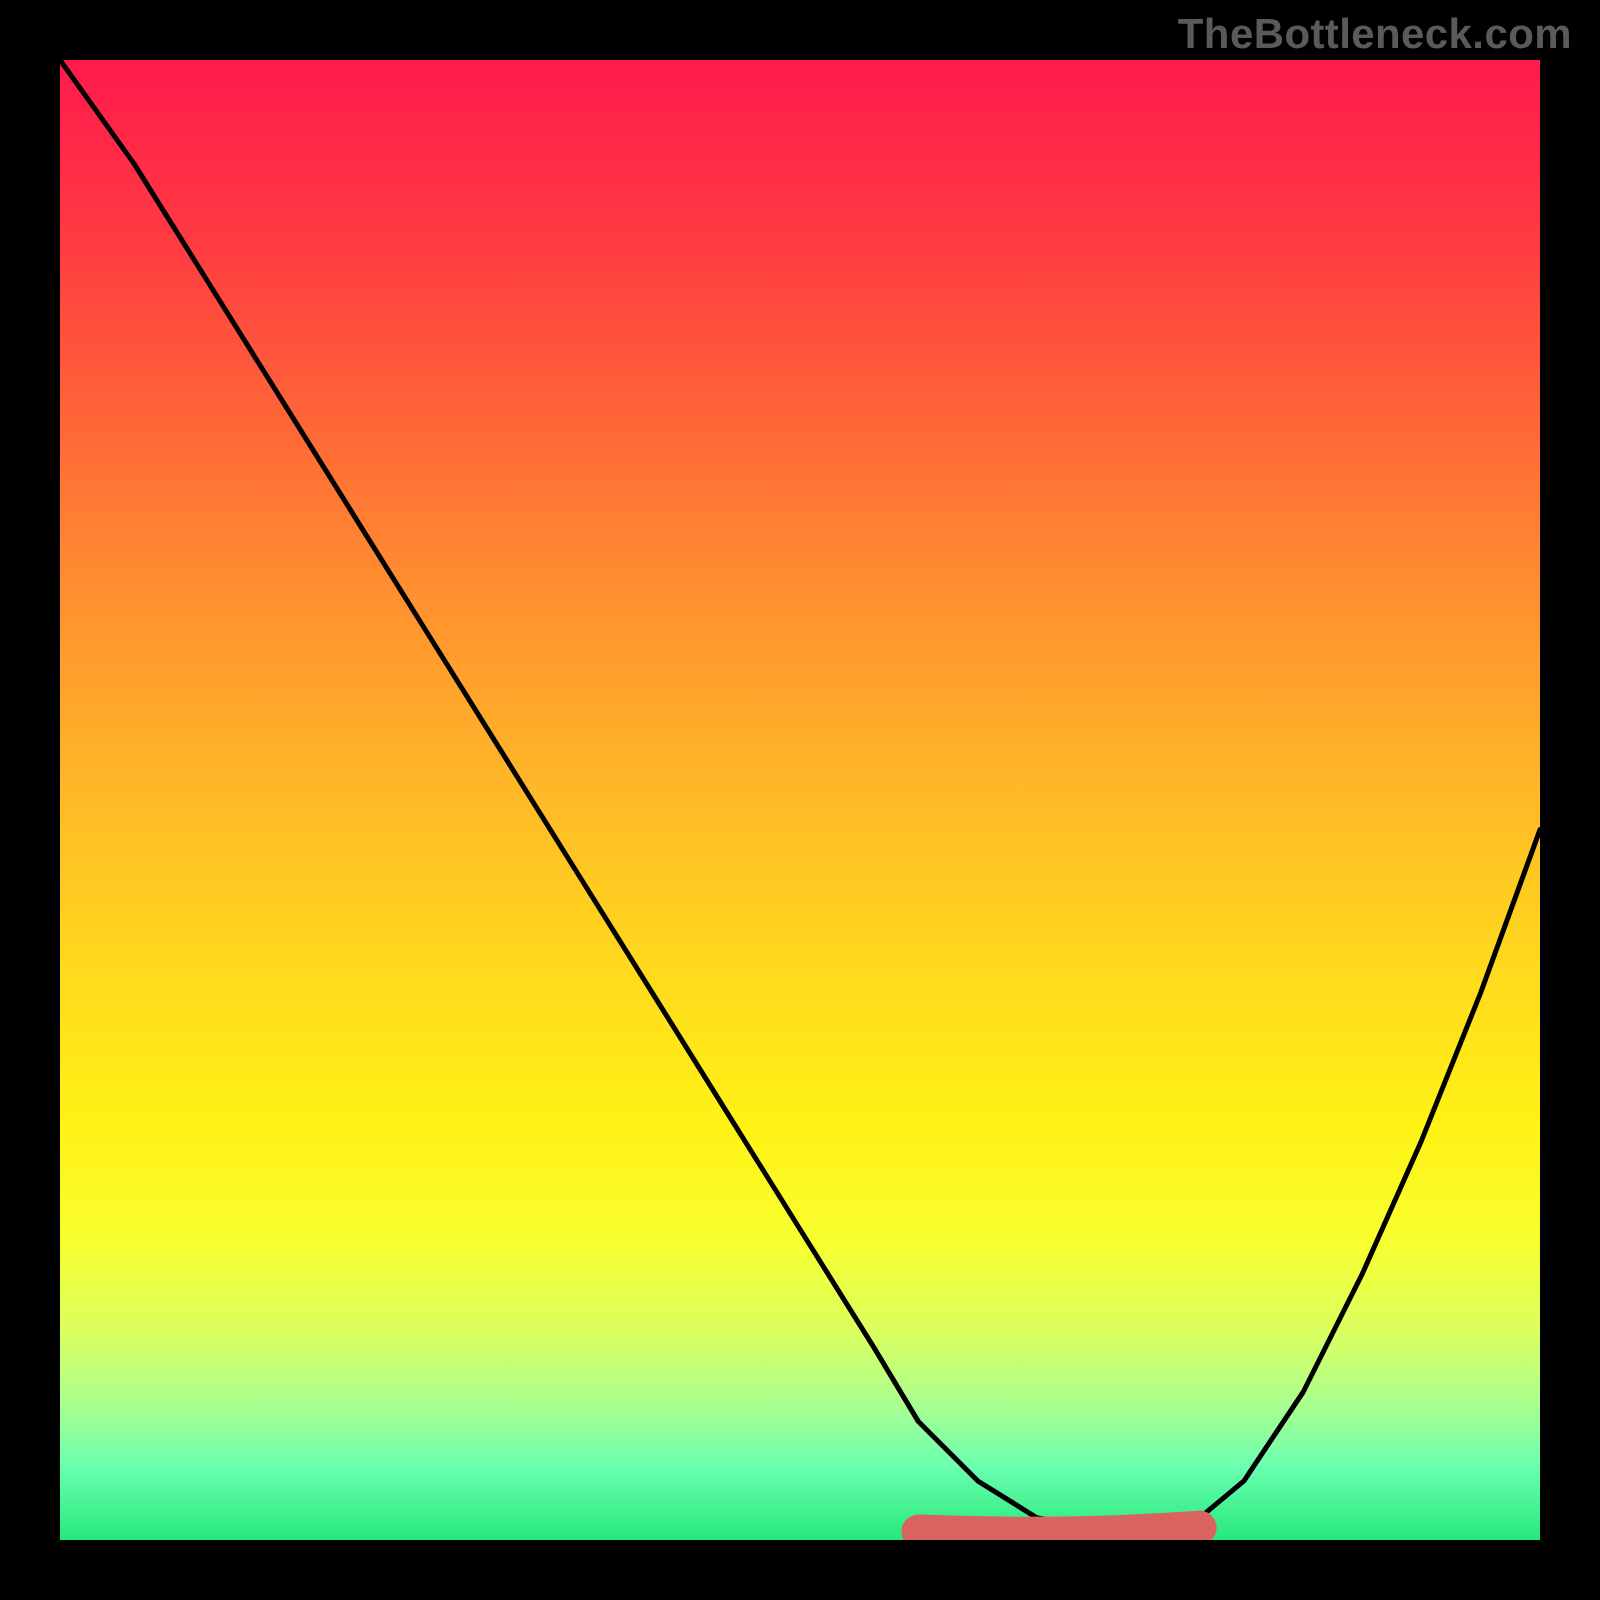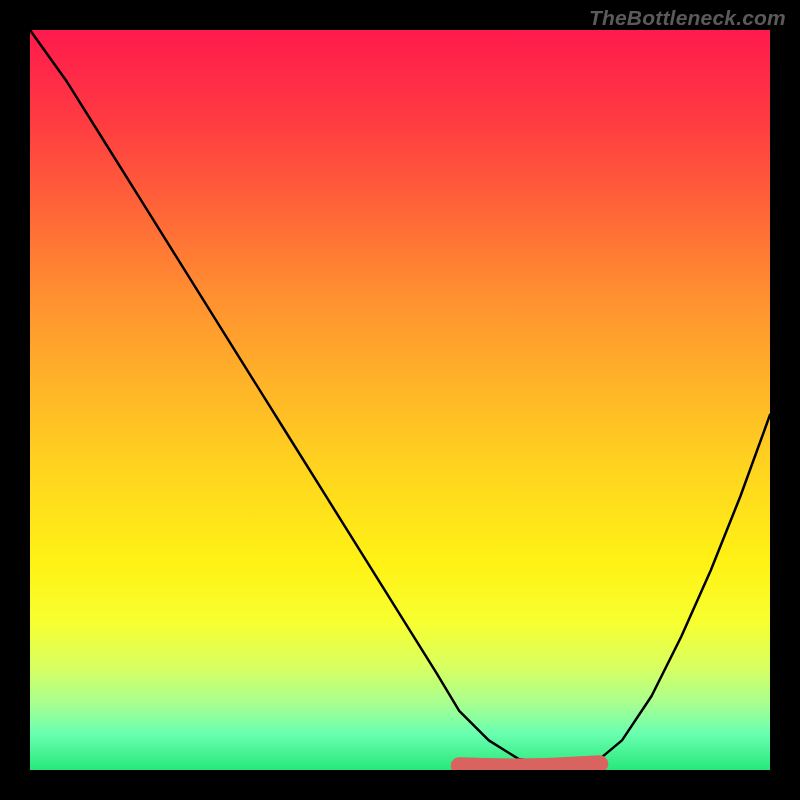--- a/index.html
+++ b/index.html
@@ -12,21 +12,20 @@
   }
   .attribution {
     position: absolute;
     top: 6px;
     right: 14px;
     font-family: Arial, Helvetica, sans-serif;
     font-size: 21px;
     font-weight: 600;
     color: #5a5a5a;
     letter-spacing: 0.2px;
-    font-style: italic;
   }
   .plot-area {
     position: absolute;
     left: 30px;
     top: 30px;
     width: 740px;
     height: 740px;
     overflow: hidden;
   }
   .gradient-bg {

